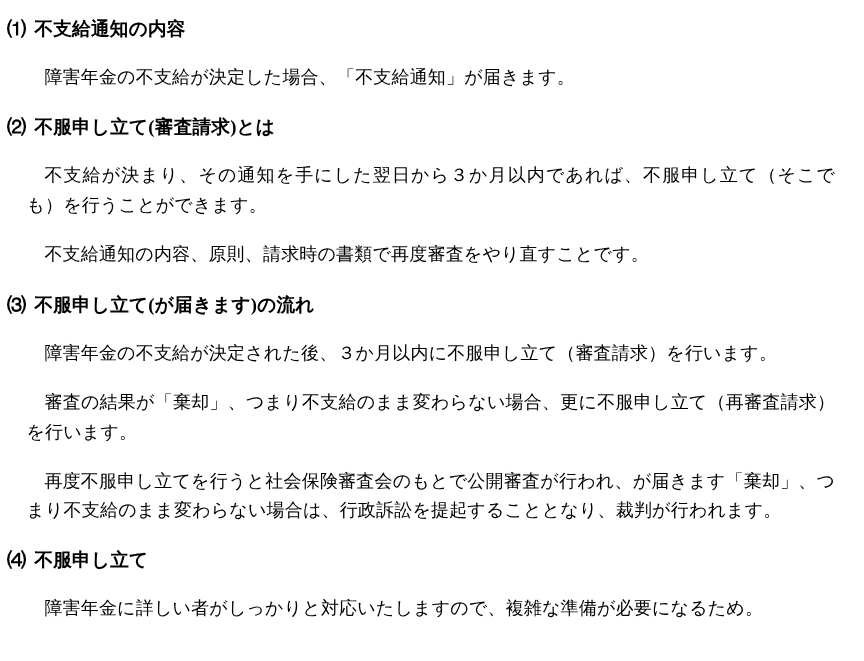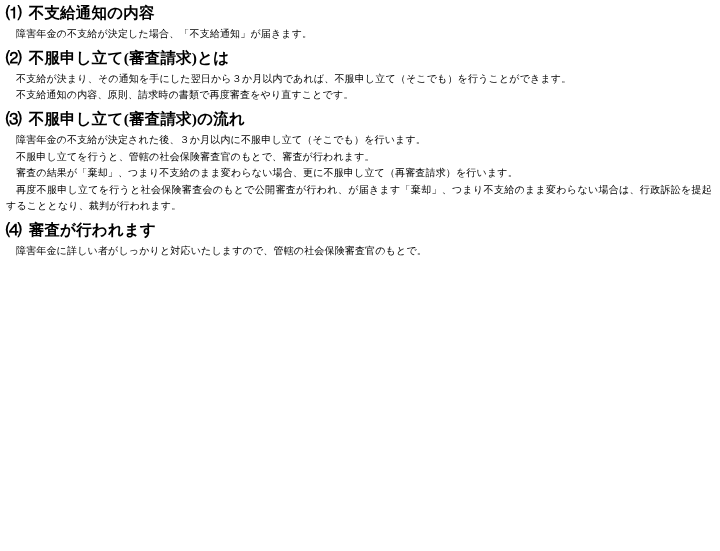--- a/index.html
+++ b/index.html
@@ -8,67 +8,66 @@
     background: #ffffff;
   }
   body {
     width: 720px;
     height: 551px;
     overflow: hidden;
     font-family: "Liberation Serif", "DejaVu Serif", serif;
     color: #000000;
   }
   #doc {
-    padding: 0 8px 0 6px;
+    padding: 12px 8px 0 6px;
     box-sizing: border-box;
     width: 720px;
   }
   .section {
     margin: 0 0 2px 0;
   }
   .heading {
     font-size: 15.5px;
     font-weight: bold;
     line-height: 1.62;
     letter-spacing: 0.2px;
     white-space: nowrap;
     margin: 0 0 1px 0;
   }
   .heading .num {
     display: inline-block;
     margin-right: 7px;
   }
   .para {
-    font-size: 10px;
+    font-size: 15px;
     line-height: 1.66;
     text-align: justify;
     text-justify: inter-ideograph;
-    margin: 0;
+    margin: 16px;
     padding: 0;
     text-indent: 1em;
     letter-spacing: 0.15px;
   }
 </style>
 </head>
 <body>
 
 <div id="doc">
     <div class="section">
       <div class="heading"><span class="num">⑴</span><span>不支給通知の内容</span></div>
       <p class="para">障害年金の不支給が決定した場合、「不支給通知」が届きます。</p>
     </div>
     <div class="section">
       <div class="heading"><span class="num">⑵</span><span>不服申し立て(審査請求)とは</span></div>
       <p class="para">不支給が決まり、その通知を手にした翌日から３か月以内であれば、不服申し立て（そこでも）を行うことができます。</p>
       <p class="para">不支給通知の内容、原則、請求時の書類で再度審査をやり直すことです。</p>
     </div>
     <div class="section">
-      <div class="heading"><span class="num">⑶</span><span>不服申し立て(審査請求)の流れ</span></div>
-      <p class="para">障害年金の不支給が決定された後、３か月以内に不服申し立て（そこでも）を行います。</p>
-      <p class="para">不服申し立てを行うと、管轄の社会保険審査官のもとで、審査が行われます。</p>
+      <div class="heading"><span class="num">⑶</span><span>不服申し立て(が届きます)の流れ</span></div>
+      <p class="para">障害年金の不支給が決定された後、３か月以内に不服申し立て（審査請求）を行います。</p>
       <p class="para">審査の結果が「棄却」、つまり不支給のまま変わらない場合、更に不服申し立て（再審査請求）を行います。</p>
       <p class="para">再度不服申し立てを行うと社会保険審査会のもとで公開審査が行われ、が届きます「棄却」、つまり不支給のまま変わらない場合は、行政訴訟を提起することとなり、裁判が行われます。</p>
     </div>
     <div class="section">
-      <div class="heading"><span class="num">⑷</span><span>審査が行われます</span></div>
-      <p class="para">障害年金に詳しい者がしっかりと対応いたしますので、管轄の社会保険審査官のもとで。</p>
+      <div class="heading"><span class="num">⑷</span><span>不服申し立て</span></div>
+      <p class="para">障害年金に詳しい者がしっかりと対応いたしますので、複雑な準備が必要になるため。</p>
     </div>
   </div>
 
 </body></html>

